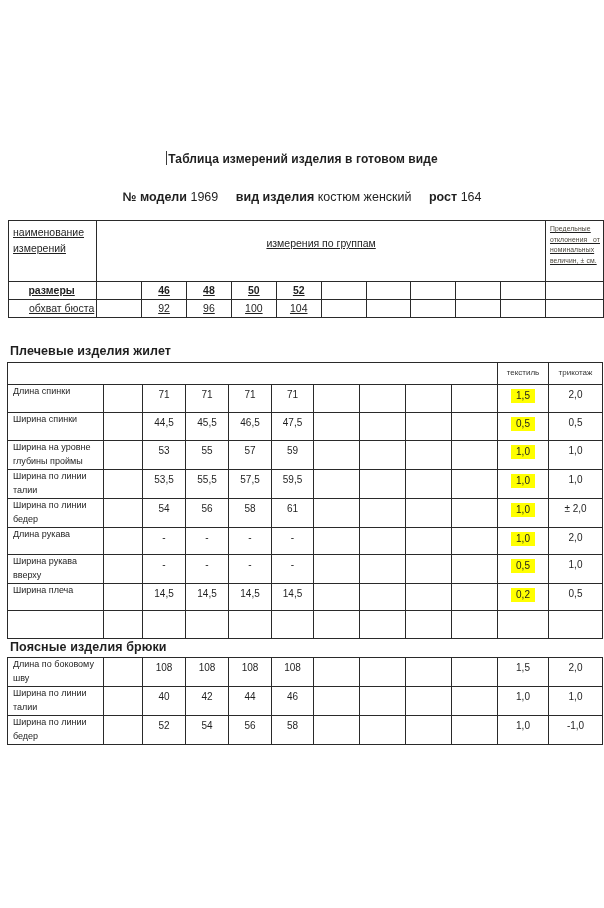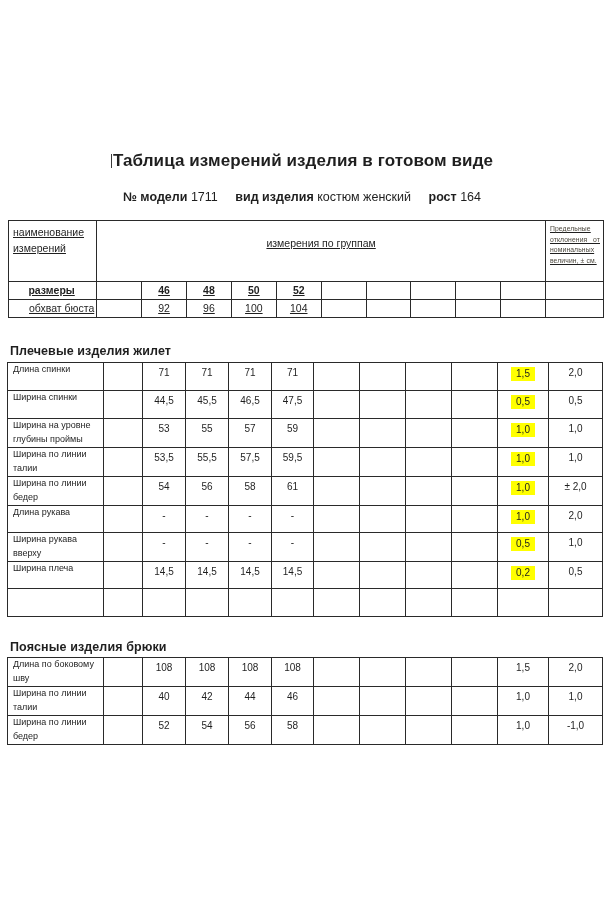--- a/index.html
+++ b/index.html
@@ -4,21 +4,21 @@
 <style>
   * { margin:0; padding:0; box-sizing:border-box; }
   html,body { background:#ffffff; }
   body {
     width:604px; height:908px; position:relative;
     font-family:"Liberation Sans", sans-serif;
     color:#1f1f1f; overflow:hidden;
   }
   .doc-title {
     position:absolute; top:151px; left:0; width:604px;
-    text-align:center; font-size:17px; font-weight:bold; letter-spacing:0.1px;
+    text-align:center; font-size:12px; font-weight:bold; letter-spacing:0.1px;
   }
   .caret {
     display:inline-block; width:1px; height:14px; background:#3a3a3a;
     vertical-align:-2px; margin-right:1px;
   }
   .doc-subtitle {
     position:absolute; top:190px; left:0; width:604px;
     text-align:center; font-size:12.5px;
   }
   .doc-subtitle .lab { font-weight:bold; }
@@ -56,21 +56,21 @@
   }
   #h-vest { top:344px; }
   #h-trousers { top:640px; }
 </style>
 </head>
 <body>
 
 <div class="doc-title"><span class="caret"></span><span>Таблица измерений изделия в готовом виде</span></div>
 
 <div class="doc-subtitle">
-  <span class="grp"><span class="lab">№ модели</span> <span>1711</span></span>
+  <span class="grp"><span class="lab">№ модели</span> <span>1969</span></span>
   <span class="grp"><span class="lab">вид изделия</span> <span>костюм женский</span></span>
   <span class="grp"><span class="lab">рост</span> <span>164</span></span>
 </div>
 
 <table id="t1">
   <colgroup>
     <col style="width:80px">
       <col style="width:45px">
     <col style="width:45px">
       <col style="width:45px">
@@ -131,20 +131,25 @@
       <col style="width:43px">
       <col style="width:42px">
     <col style="width:46px">
       <col style="width:46px">
       <col style="width:46px">
       <col style="width:46px">
     <col style="width:51px">
       <col style="width:54px">
   </colgroup>
   <tbody>
+      <tr style="height:22px">
+    <td colspan="10"></td>
+    <td class="fab-hdr">текстиль</td>
+    <td class="fab-hdr">трикотаж</td>
+  </tr>
 
   <tr style="height:28px">
     <td class="lbl">Длина спинки</td>
     <td></td>
     <td class="vv">71</td>
     <td class="vv">71</td>
     <td class="vv">71</td>
     <td class="vv">71</td>
     <td></td>
         <td></td>

